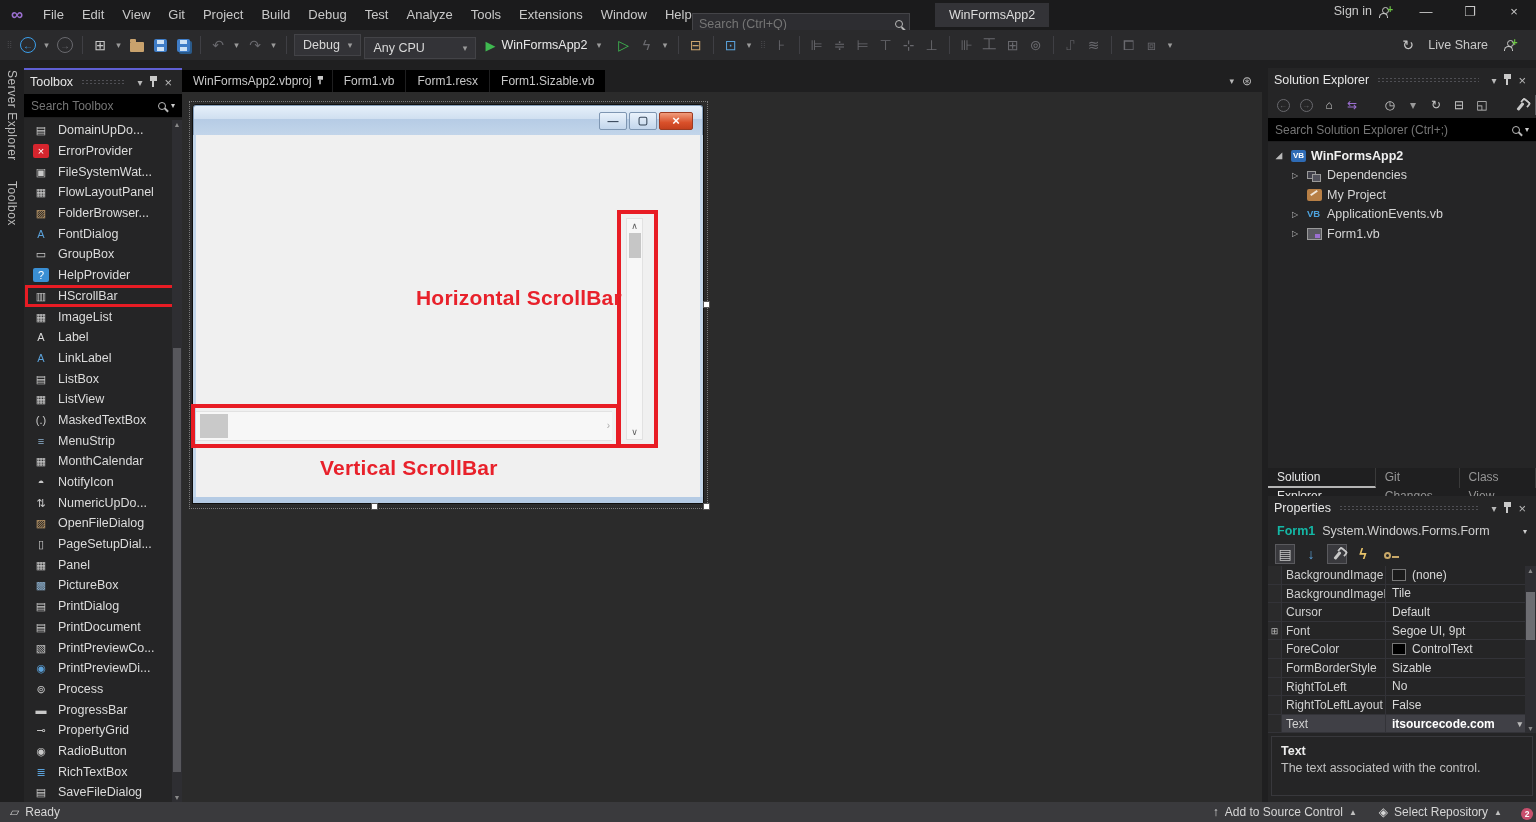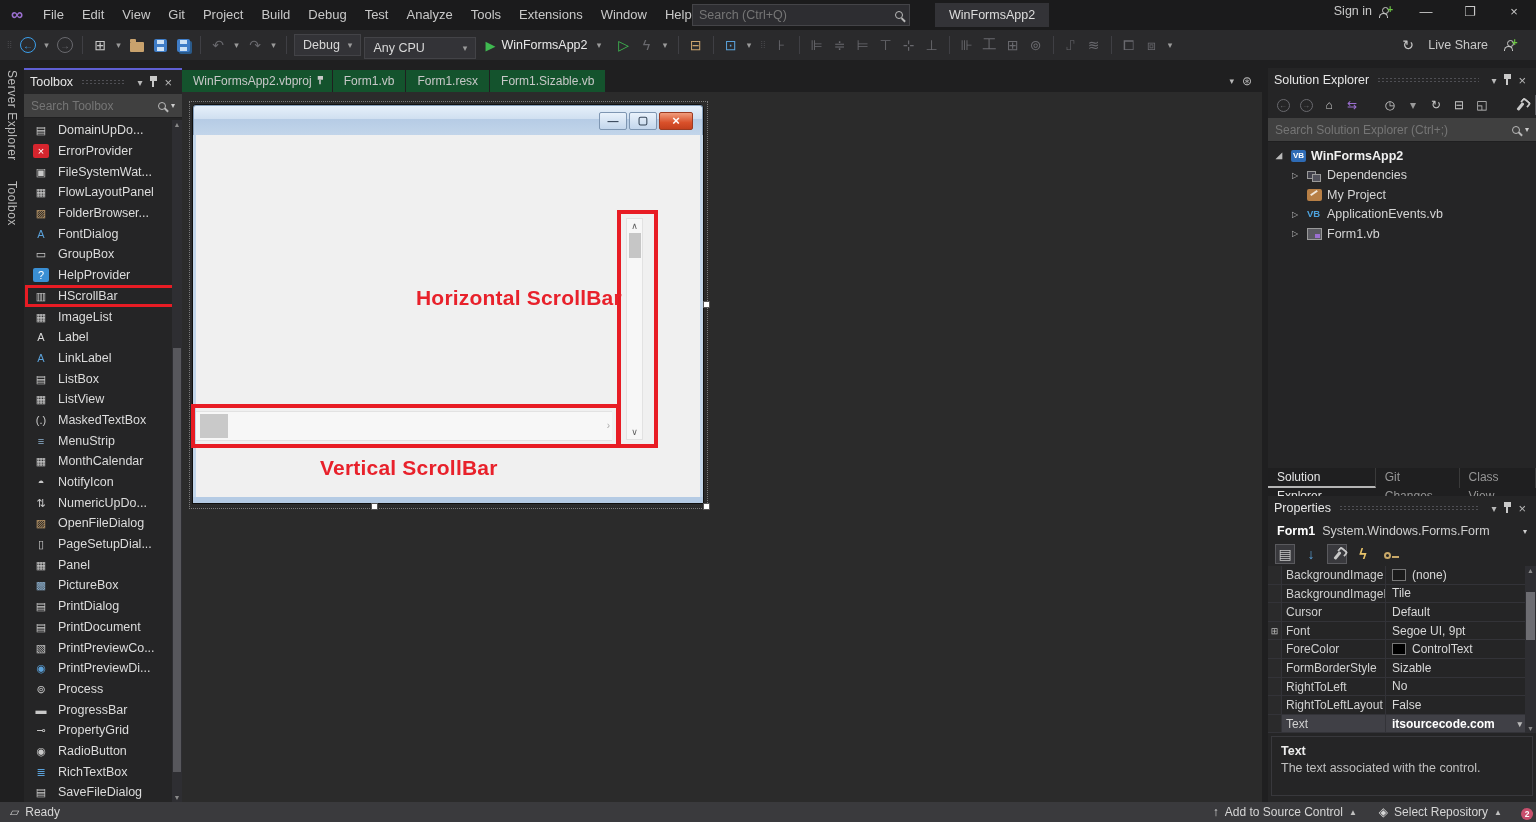--- a/index.html
+++ b/index.html
@@ -5,21 +5,21 @@
   * { margin:0; padding:0; box-sizing:border-box; }
   html,body { width:1536px; height:822px; overflow:hidden; background:#1f1f20;
     font-family:"Liberation Sans", sans-serif; -webkit-font-smoothing:antialiased; }
   .screen { position:relative; width:1536px; height:822px; background:#1f1f20; color:#cccccc; font-size:13px; }
 
   
   .titlebar { position:absolute; left:0; top:0; width:1536px; height:30px; background:#1b1b1c;
     display:flex; align-items:center; }
   .vs-logo { width:34px; text-align:center; color:#9b6fd0; font-size:17px; font-weight:bold; }
   .menu-item { padding:0 9px; line-height:30px; color:#c9c9c9; cursor:default; }
-  .qsearch { position:absolute; left:692px; top:4px; width:218px; height:22px; background:#2d2d31;
+  .qsearch { position:absolute; left:692px; top:13px; width:218px; height:22px; background:#2d2d31;
     border:1px solid #444448; display:flex; align-items:center; padding:0 6px; }
   .qsearch input { flex:1; background:transparent; border:none; outline:none; color:#8f8f8f;
     font-family:"Liberation Sans",sans-serif; font-size:12.5px; }
   .proj-badge { position:absolute; left:935px; top:3px; height:24px; background:#333337; color:#dddddd;
     padding:0 14px; line-height:24px; font-size:12.5px; }
   .tb-right { position:absolute; right:0; top:0; height:22px; display:flex; align-items:center; }
   .signin { display:flex; align-items:center; gap:7px; margin-right:16px; color:#c9c9c9; font-size:12.5px; }
   .winbtn { width:44px; height:30px; display:flex; align-items:center; justify-content:center; color:#c9c9c9; font-size:13px; }
 
   
@@ -61,34 +61,34 @@
   .toolbar-right { margin-left:auto; display:flex; align-items:center; gap:10px; padding-right:14px; color:#c8c8c8; font-size:12.5px; }
 
   
   .leftstrip { position:absolute; left:0; top:60px; width:24px; bottom:20px; background:#1f1f20; }
   .vtab { writing-mode:vertical-rl; color:#bdbdbd; font-size:12px; padding:10px 0; margin-left:5px; letter-spacing:.5px; }
 
   
   .toolbox { position:absolute; left:24px; top:68px; width:158px; bottom:20px; background:#252526; border-top:2px solid #5f5fd3; }
   .panel-head { height:24px; display:flex; align-items:center; padding:0 6px; color:#e6e6e6; font-size:12.5px; }
   .panel-head .hico { color:#b9b9b9; font-size:10px; margin:0 4px; }
-  .searchrow { height:24px; background:#404040; border-bottom:1px solid #1f1f20; display:flex; align-items:center; padding:0 7px; gap:5px; }
+  .searchrow { height:24px; background:#000000; border-bottom:1px solid #1f1f20; display:flex; align-items:center; padding:0 7px; gap:5px; }
   .searchrow input { flex:1; min-width:0; background:transparent; border:none; outline:none; color:#8a8a8a; font-size:12px; font-family:"Liberation Sans",sans-serif; }
   .tb-list { position:absolute; left:0; top:50px; right:10px; bottom:0; overflow:hidden; }
   .tb-item { height:20.7px; display:flex; align-items:center; gap:9px; padding-left:9px; color:#dcdcdc; font-size:12.5px; position:relative; white-space:nowrap; }
   .tb-icon { width:16px; text-align:center; font-size:11px; color:#c8c8c8; flex:none; border-radius:2px; line-height:14px; }
   .tb-item.highlight::after { content:""; position:absolute; left:1px; right:-8px; top:-1px; bottom:-1px; border:3px solid #e81c24; }
   .tb-scroll { position:absolute; right:0; top:50px; width:10px; bottom:0; background:#2e2e32; }
   .tb-scroll .thumb { position:absolute; left:1px; width:8px; background:#57575c; }
   .sc-ar { position:absolute; left:0; width:10px; text-align:center; color:#8a8a8a; font-size:7px; }
 
   
   .editor { position:absolute; left:182px; top:68px; width:1080px; bottom:20px; }
   .tabbar { height:24px; display:flex; align-items:flex-end; background:#1f1f20; }
-  .dtab { height:22px; background:#14532d; color:#c8c8c8; font-size:12px; display:flex; align-items:center; gap:7px; padding:0 11px; margin-right:1px; }
+  .dtab { height:22px; background:#000000; color:#c8c8c8; font-size:12px; display:flex; align-items:center; gap:7px; padding:0 11px; margin-right:1px; }
   .dtab .tab-pin { display:none; }
   .dtab.pinned .tab-pin { display:block; transform:scale(.8); }
   .tabbar-right { margin-left:auto; display:flex; align-items:center; gap:8px; padding:0 10px 4px 0; color:#b9b9b9; }
   .canvas { position:absolute; left:0; top:24px; right:0; bottom:0; background:#2b2b2b; overflow:hidden; }
 
   
   .sel-border { position:absolute; left:7px; top:9px; width:519px; height:408px; border:1px dotted #7c7c7c; }
   .form { position:absolute; left:11px; top:13px; width:510px; height:398px; border-radius:4px 4px 0 0; box-shadow:0 0 0 1px #10100f; }
   .form-title { height:30px; border-radius:3px 3px 0 0; border:1px solid #87a0bc; border-bottom:none;
     background:linear-gradient(#e6f0fa 0%, #cfdff0 45%, #b6cce5 46%, #c2d5ea 100%);
@@ -133,21 +133,21 @@
   .ico-myproj .ico::after { content:""; position:absolute; left:3px; top:3px; width:8px; height:2px; background:#f0e6d8; transform:rotate(-35deg); }
   .ico-vbfile .ico::after { content:"VB"; position:absolute; inset:0; color:#4ea3dd; font-weight:bold; font-size:9.5px; line-height:12px; }
   .ico-form .ico { background:#5a5a60; border:1px solid #9a9a9a; }
   .ico-form .ico::after { content:""; position:absolute; right:1px; bottom:1px; width:5px; height:4px; background:#9b6fd0; }
   .se-tabs { position:absolute; left:0; top:400px; width:268px; height:20px; background:#1f1f20; display:flex; }
   .se-tab { padding:0 9px; font-size:12px; color:#969696; line-height:19px; border-right:1px solid #3a3a3a; }
   .se-tab.active { color:#e4e4e4; border-bottom:2px solid #b5b5b5; }
 
   .props { position:absolute; left:0; top:428px; width:268px; bottom:0; background:#252526; }
   .obj-row { height:22px; display:flex; align-items:center; gap:7px; padding:0 9px; color:#cfcfcf; font-size:12.5px; }
-  .obj-row b { color:#ffffff;text-align:right; }
+  .obj-row b { color:#14b8a6;text-align:right; }
   .props-toolbar { height:24px; display:flex; align-items:center; gap:6px; padding:0 7px; }
   .props-toolbar .tbi { height:20px; }
   .pgrid { position:absolute; left:0; top:70px; right:0; height:167px; overflow:hidden; }
   .prow { height:18.6px; display:flex; align-items:center; border-bottom:1px solid #333338; font-size:12px; position:relative; }
   .prow .gut { width:14px; align-self:stretch; background:#2a2a2b; border-right:1px solid #333338; color:#b9b9b9; font-size:9px; text-align:center; line-height:18px; flex:none; }
   .prow .pname { width:104px; padding-left:4px; color:#d0d0d0; white-space:nowrap; overflow:hidden; flex:none; border-right:1px solid #333338; align-self:stretch; line-height:18.6px; }
   .prow .pval { flex:1; padding-left:6px; color:#d8d8d8; white-space:nowrap; overflow:hidden; display:flex; align-items:center; gap:6px; }
   .prow .swatch { display:none; width:14px; height:12px; border:1px solid #777; background:#1a1a1a; flex:none; }
   .prow.swatch-black .swatch { background:#000; }
   .prow.has-swatch .swatch { display:inline-block; }

